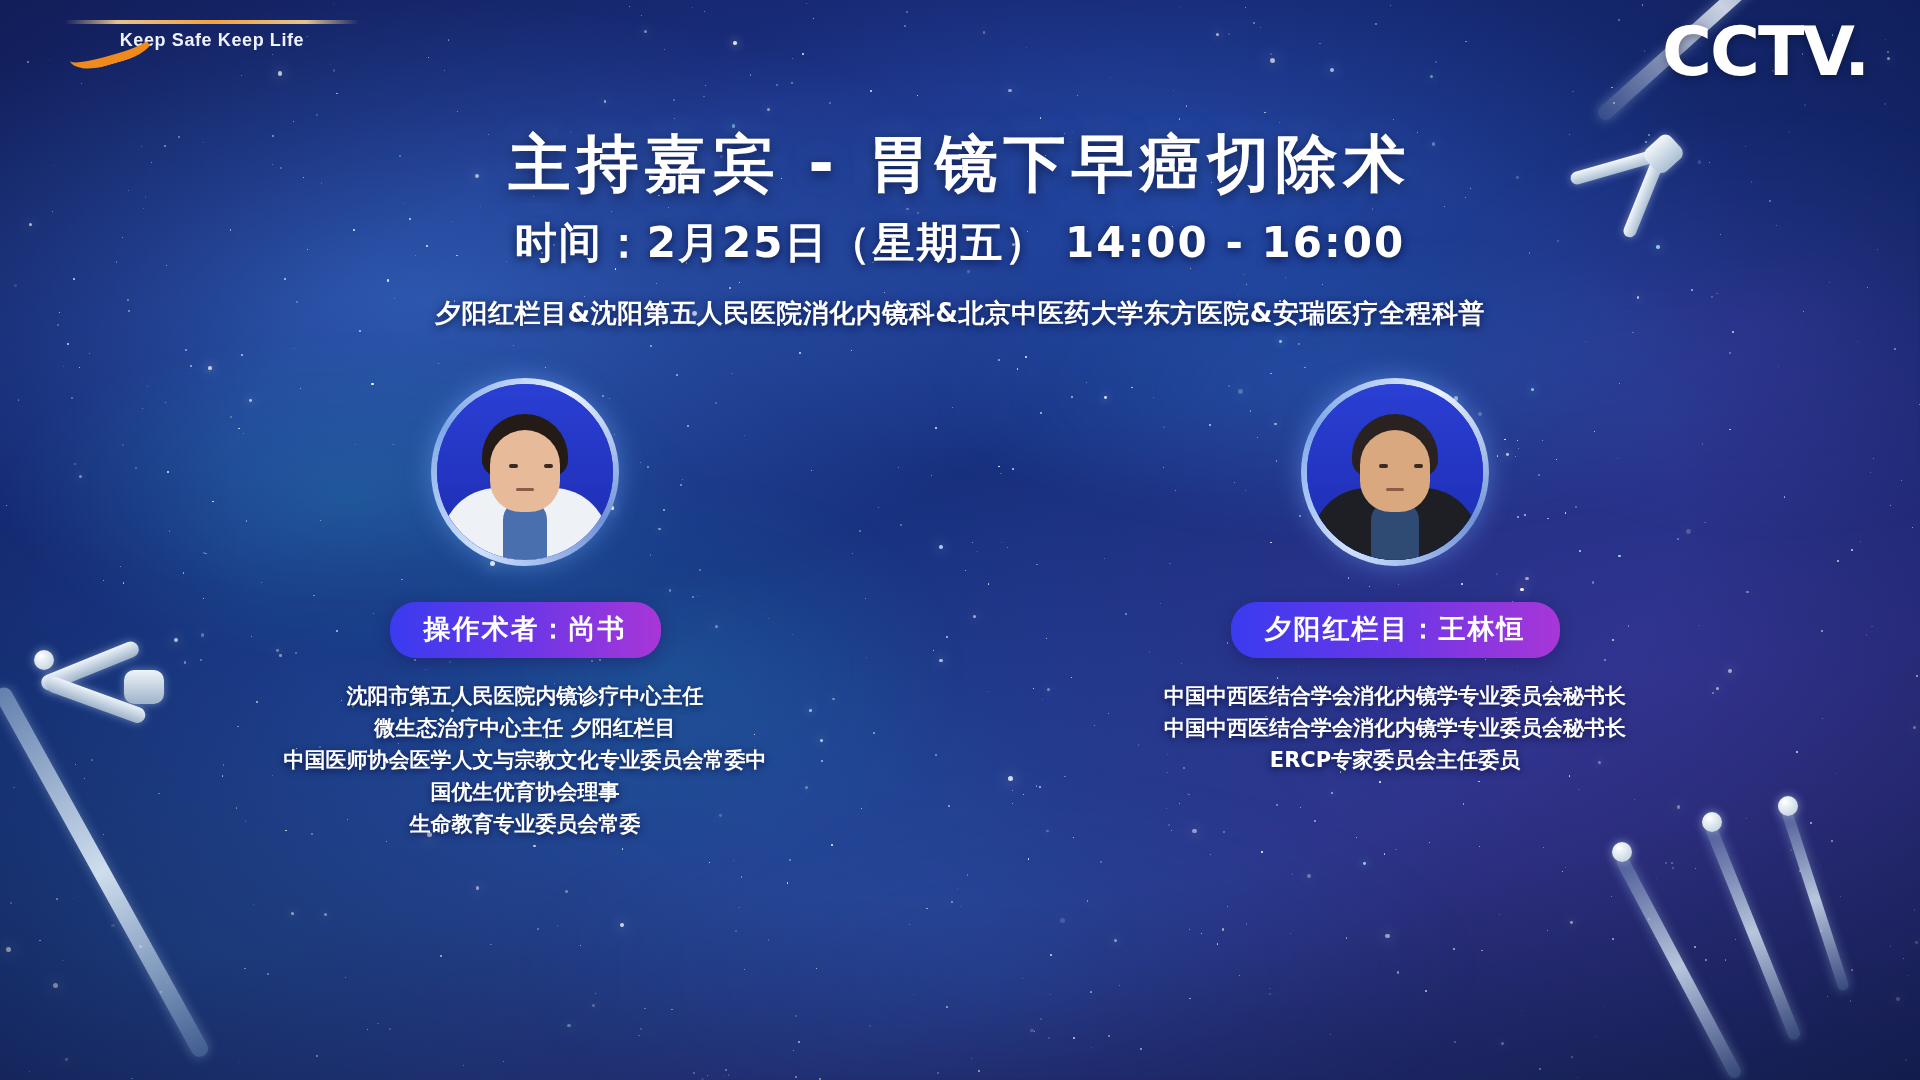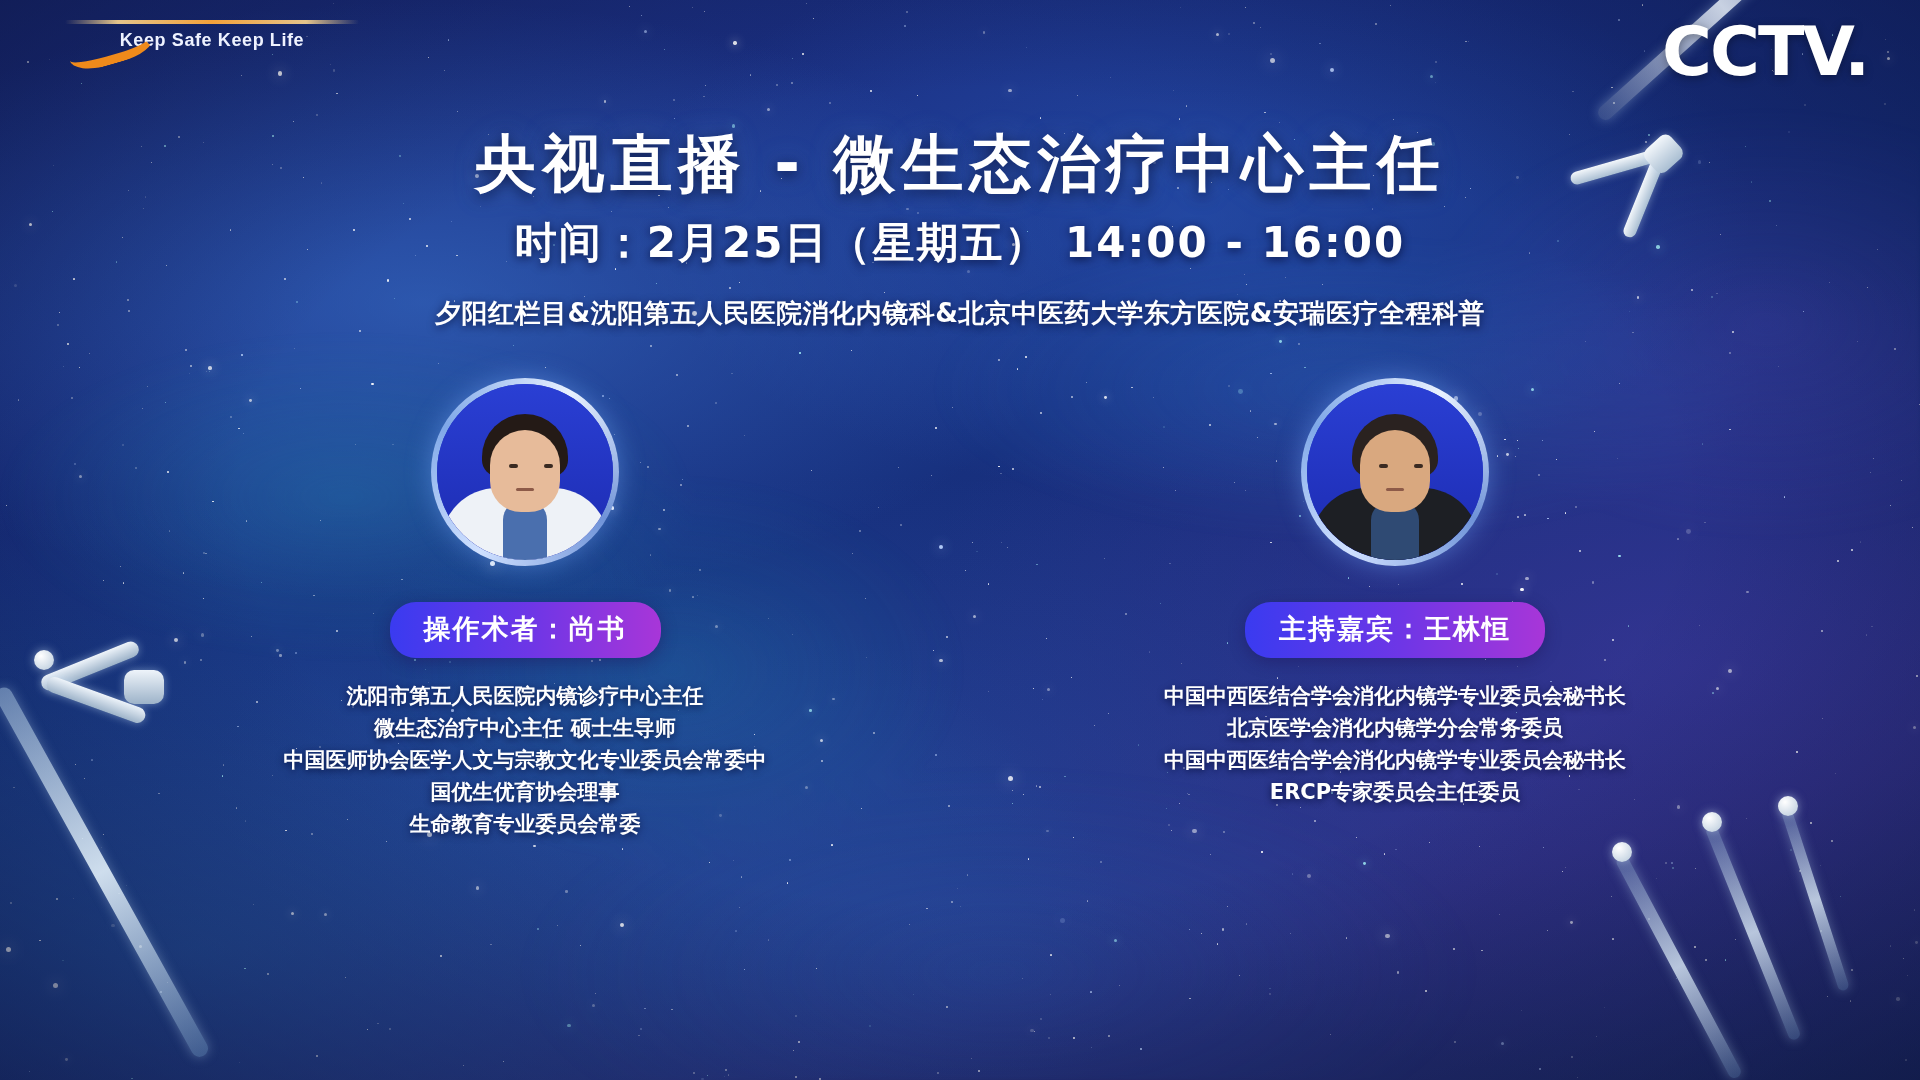--- a/index.html
+++ b/index.html
@@ -1027,63 +1027,62 @@
   </div>
 
   <div class="logo-block">
     <div class="logo-swoosh"></div>
     <div class="logo-rule"></div>
     <div class="logo-tag">Keep Safe Keep Life</div>
   </div>
 
   <div class="cctv">CCTV.</div>
 
-  <div class="title">央视直播 - 微生态治疗中心主任</div>
+  <div class="title">主持嘉宾 - 胃镜下早癌切除术</div>
   <div class="subtime">时间：2月25日（星期五） 14:00 - 16:00</div>
   <div class="orgline">夕阳红栏目&amp;沈阳第五人民医院消化内镜科&amp;北京中医药大学东方医院&amp;安瑞医疗全程科普</div>
 
   <div class="people">
 
     <div class="person">
       <div class="avatar-ring">
         <div class="avatar">
           <div class="av-bg"></div>
           <div class="av-body body-coat"></div>
           <div class="av-hair"></div>
           <div class="av-face"></div>
           <div class="av-eye l"></div>
             <div class="av-eye r"></div>
           <div class="av-mouth"></div>
         </div>
       </div>
       <div class="badge">操作术者：尚书</div>
       <div class="bio">
         <div>沈阳市第五人民医院内镜诊疗中心主任</div>
-        <div>微生态治疗中心主任  硕士生导师</div>
+        <div>微生态治疗中心主任  夕阳红栏目</div>
         <div>中国医师协会医学人文与宗教文化专业委员会常委中</div>
         <div>国优生优育协会理事</div>
         <div>生命教育专业委员会常委</div>
       </div>
     </div>
 
     <div class="person">
       <div class="avatar-ring">
         <div class="avatar">
           <div class="av-bg"></div>
           <div class="av-body body-suit"></div>
           <div class="av-hair" style="background:#2a2220;"></div>
           <div class="av-face" style="background:#d9a87f;"></div>
           <div class="av-eye l"></div>
             <div class="av-eye r"></div>
           <div class="av-mouth"></div>
         </div>
       </div>
-      <div class="badge">主持嘉宾：王林恒</div>
+      <div class="badge">夕阳红栏目：王林恒</div>
       <div class="bio">
         <div>中国中西医结合学会消化内镜学专业委员会秘书长</div>
-        <div>北京医学会消化内镜学分会常务委员</div>
         <div>中国中西医结合学会消化内镜学专业委员会秘书长</div>
         <div>ERCP专家委员会主任委员</div>
       </div>
     </div>
 
   </div>
 </div>
 
 </body></html>

